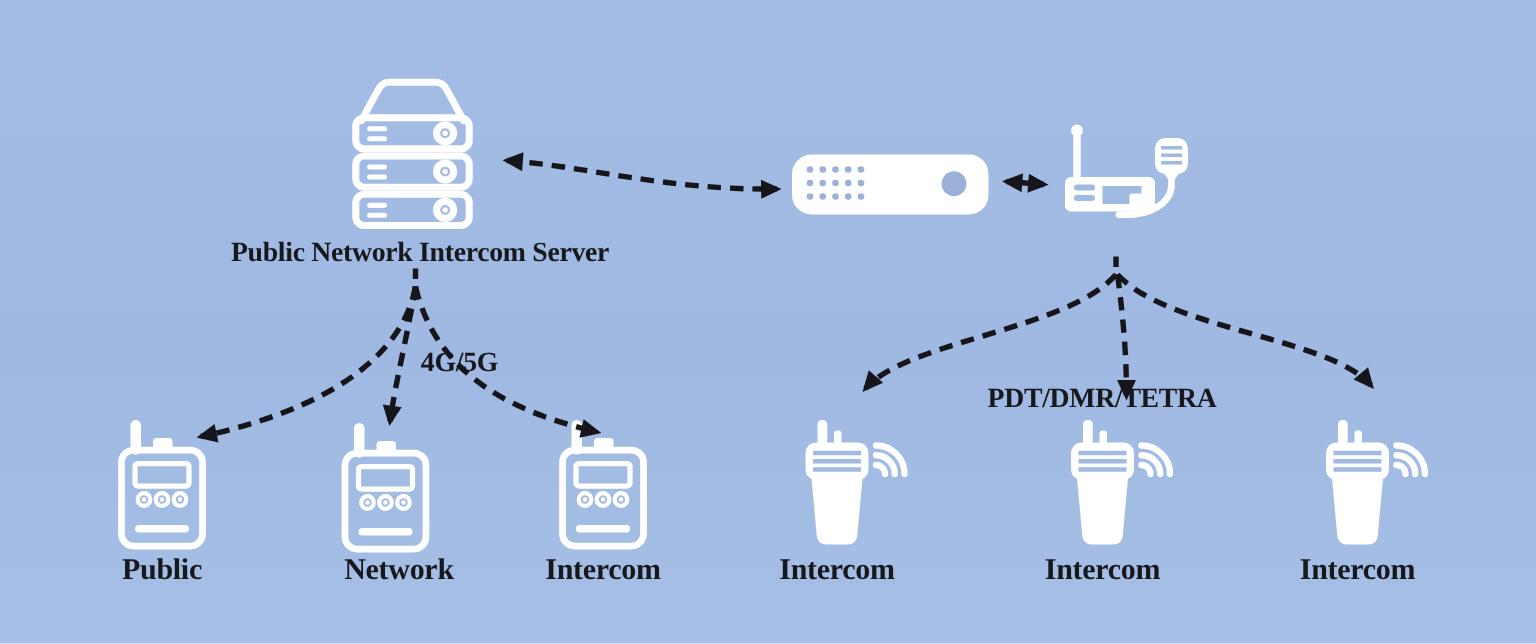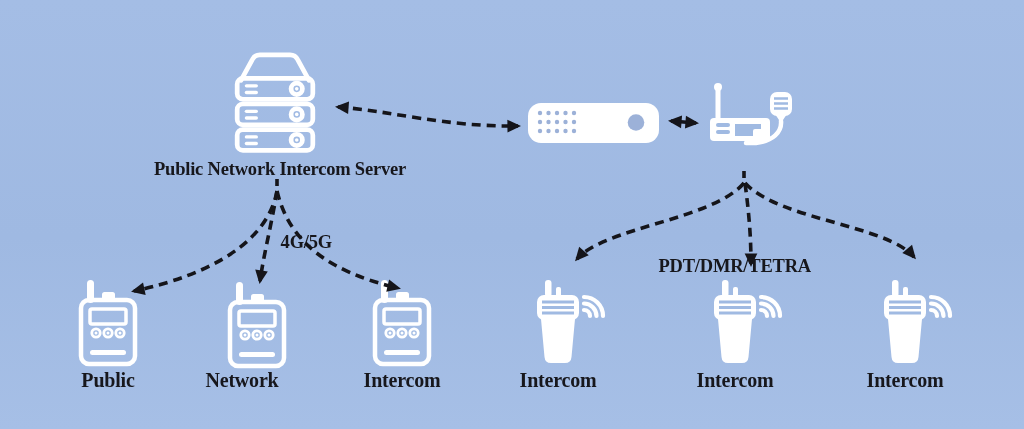--- a/index.html
+++ b/index.html
@@ -195,21 +195,21 @@
     </g>
     <path d="M8,22 H40 M8,27.5 H40 M8,33 H40" stroke="#a0bae2" stroke-width="3"></path>
     <g fill="none" stroke="#ffffff" stroke-width="4.2" stroke-linecap="round">
       <path d="M50,30 A6,6 0 0 1 56,36"></path>
       <path d="M50,23.5 A12.5,12.5 0 0 1 62.5,36"></path>
       <path d="M50,17 A19,19 0 0 1 69,36"></path>
     </g>
   </svg>
 
   <div class="lbl dev-lbl" style="left:38px;top:369px;width:140px;">Public</div>
-  <div class="lbl dev-lbl" style="left:172px;top:369px;width:140px;">Network</div>
+  <div class="lbl dev-lbl" style="left:196px;top:369px;width:140px;">Network</div>
   <div class="lbl dev-lbl" style="left:332px;top:369px;width:140px;">Intercom</div>
   <div class="lbl dev-lbl" style="left:488px;top:369px;width:140px;">Intercom</div>
   <div class="lbl dev-lbl" style="left:665px;top:369px;width:140px;">Intercom</div>
   <div class="lbl dev-lbl" style="left:835px;top:369px;width:140px;">Intercom</div>
 
   <svg id="arrow-overlay" width="1024" height="429" viewBox="0 0 1024 429">
     <defs>
       <marker id="ah" viewBox="0 0 10 10" refX="7.5" refY="5" markerWidth="4.2" markerHeight="4.2" orient="auto-start-reverse">
         <path d="M0.5,0.8 L9.5,5 L0.5,9.2 Z" fill="#15151a"></path>
       </marker>

